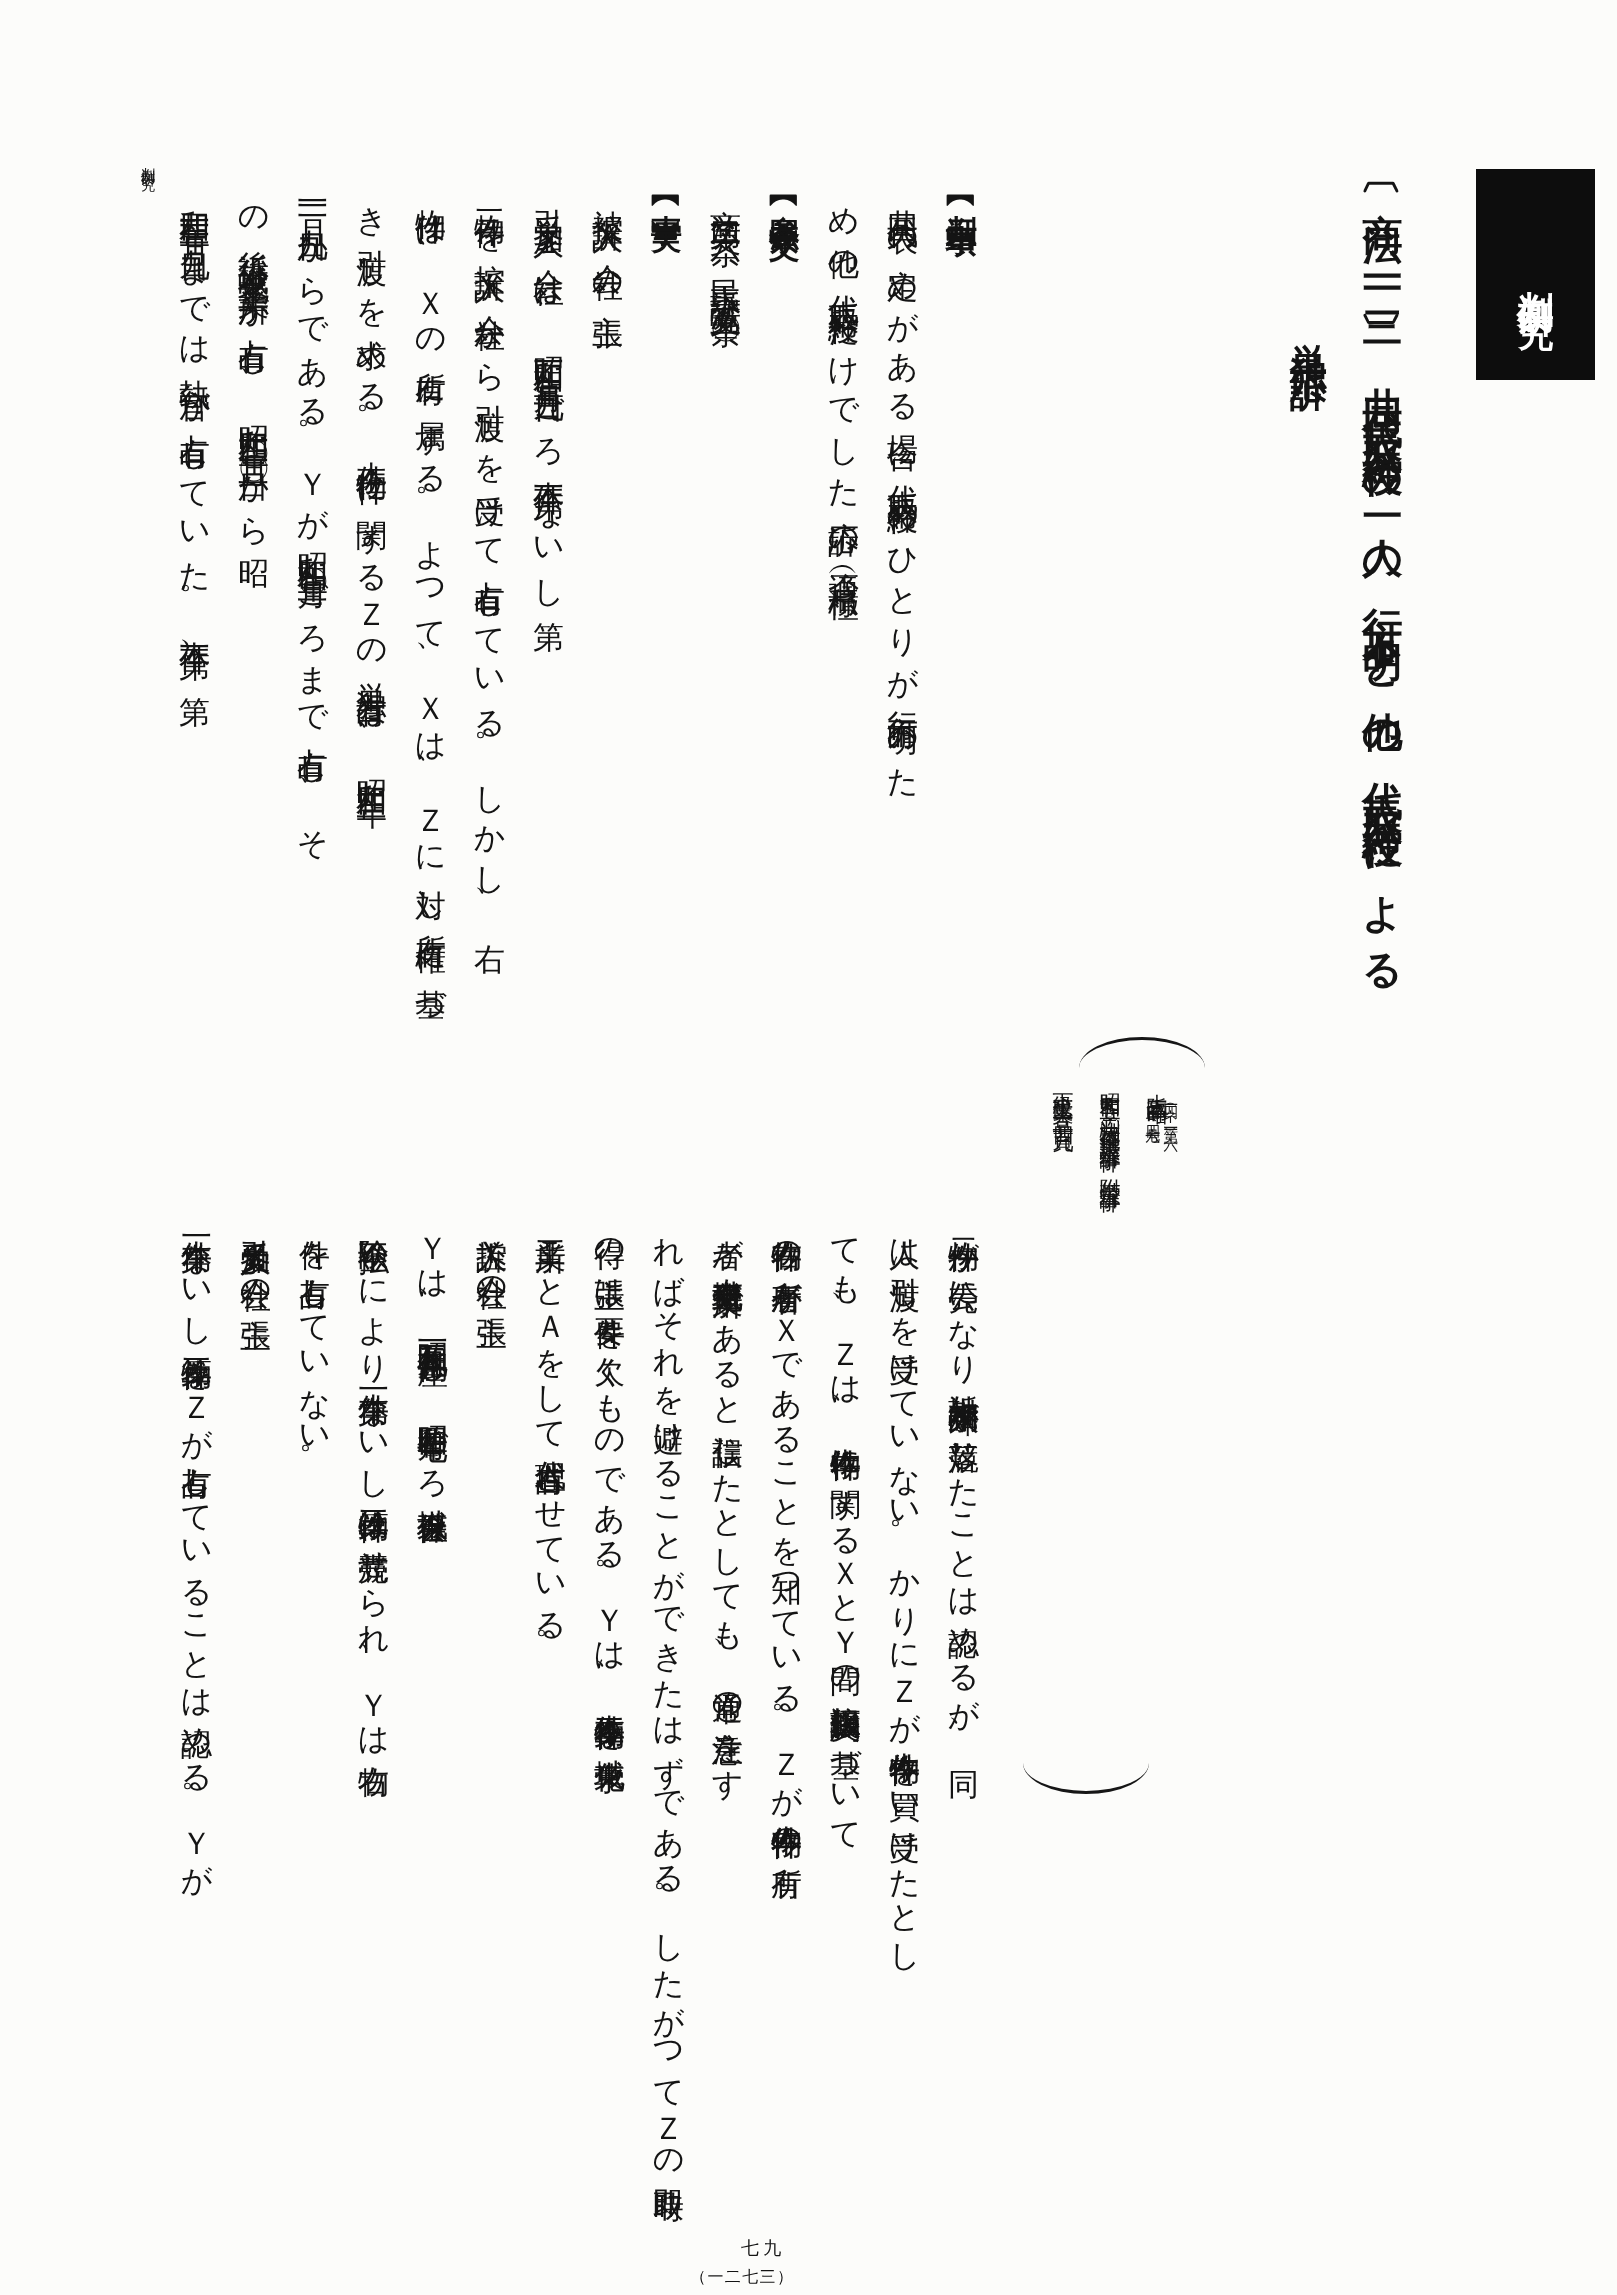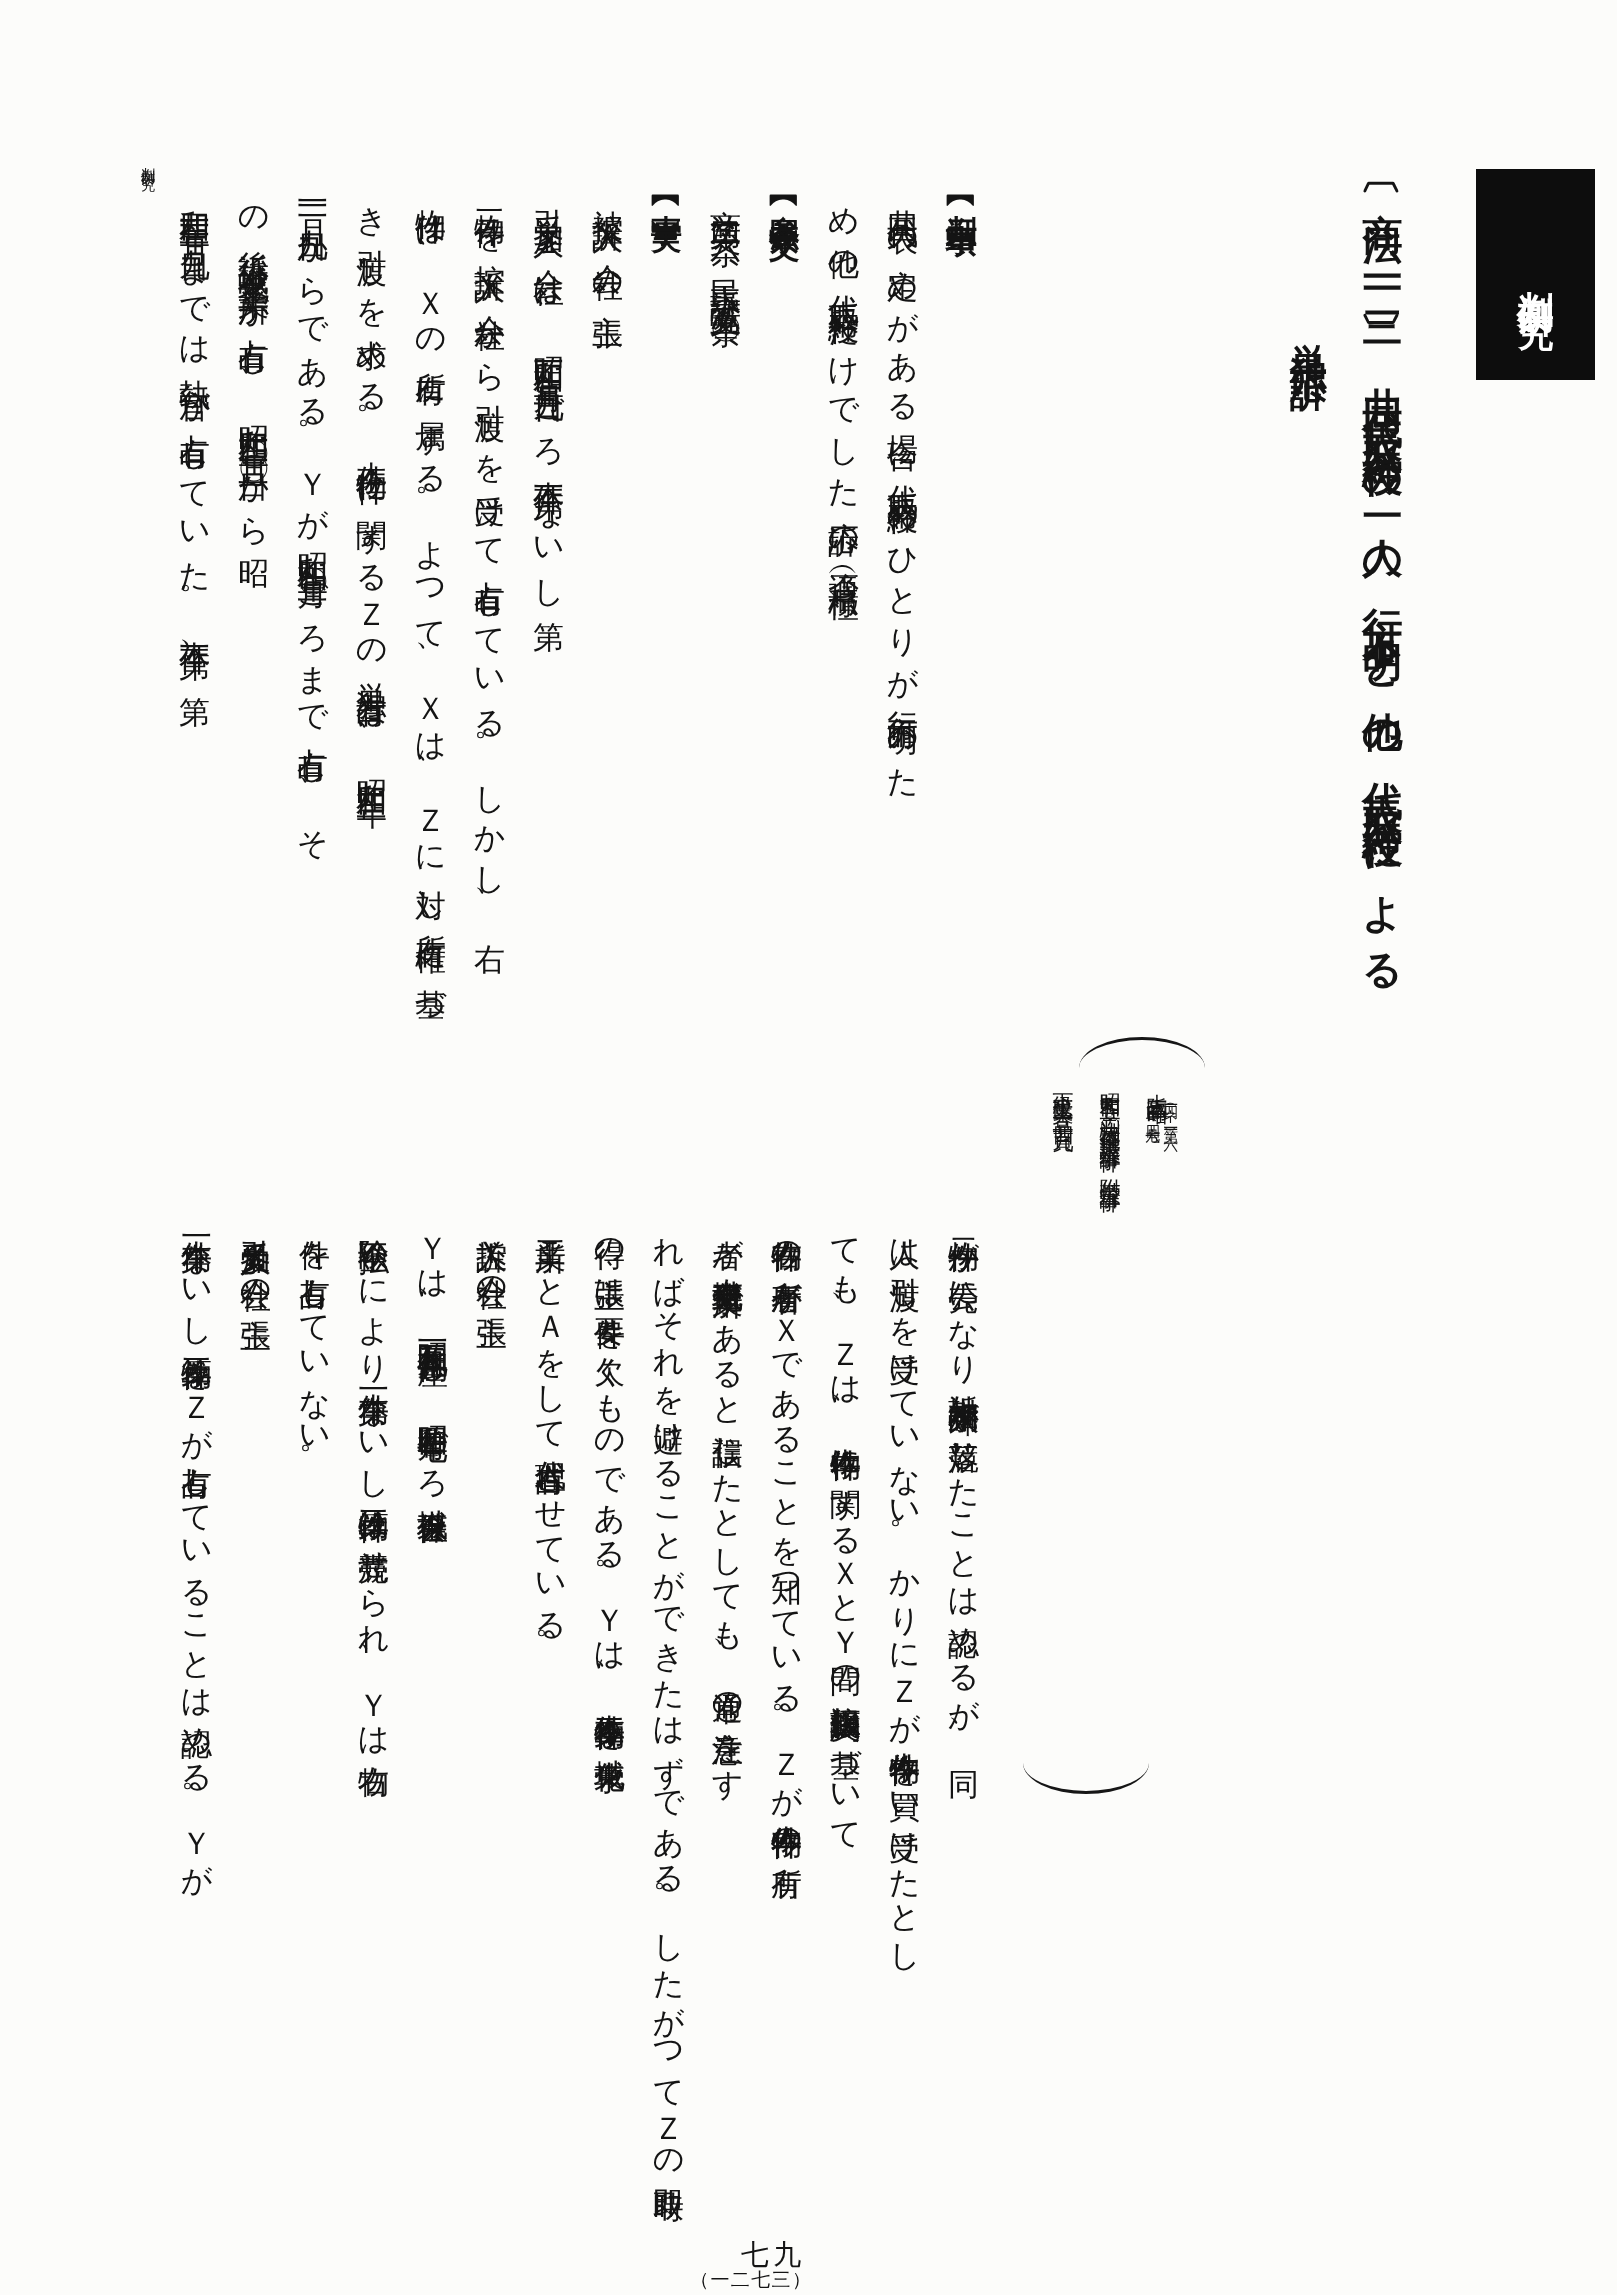--- a/index.html
+++ b/index.html
@@ -105,27 +105,27 @@
   .margin-head {
     left: 132px; top: 156px;
     height: 180px;
     font-size: 14.6px;
     letter-spacing: 2.8px;
     line-height: 32px;
   }
   .footer-page {
     position: absolute;
     left: 741px; top: 2236px;
-    font-size: 28px;
+    font-size: 18px;
     letter-spacing: 4.2px;
   }
   .footer-serial {
     position: absolute;
     left: 690px; top: 2267px;
-    font-size: 19px;
+    font-size: 16px;
     letter-spacing: 1.4px;
   }
 </style>
 </head>
 <body>
 
 <div class="page">
 
   <div class="stamp">
     <span class="stamp-text">判例研究</span>

